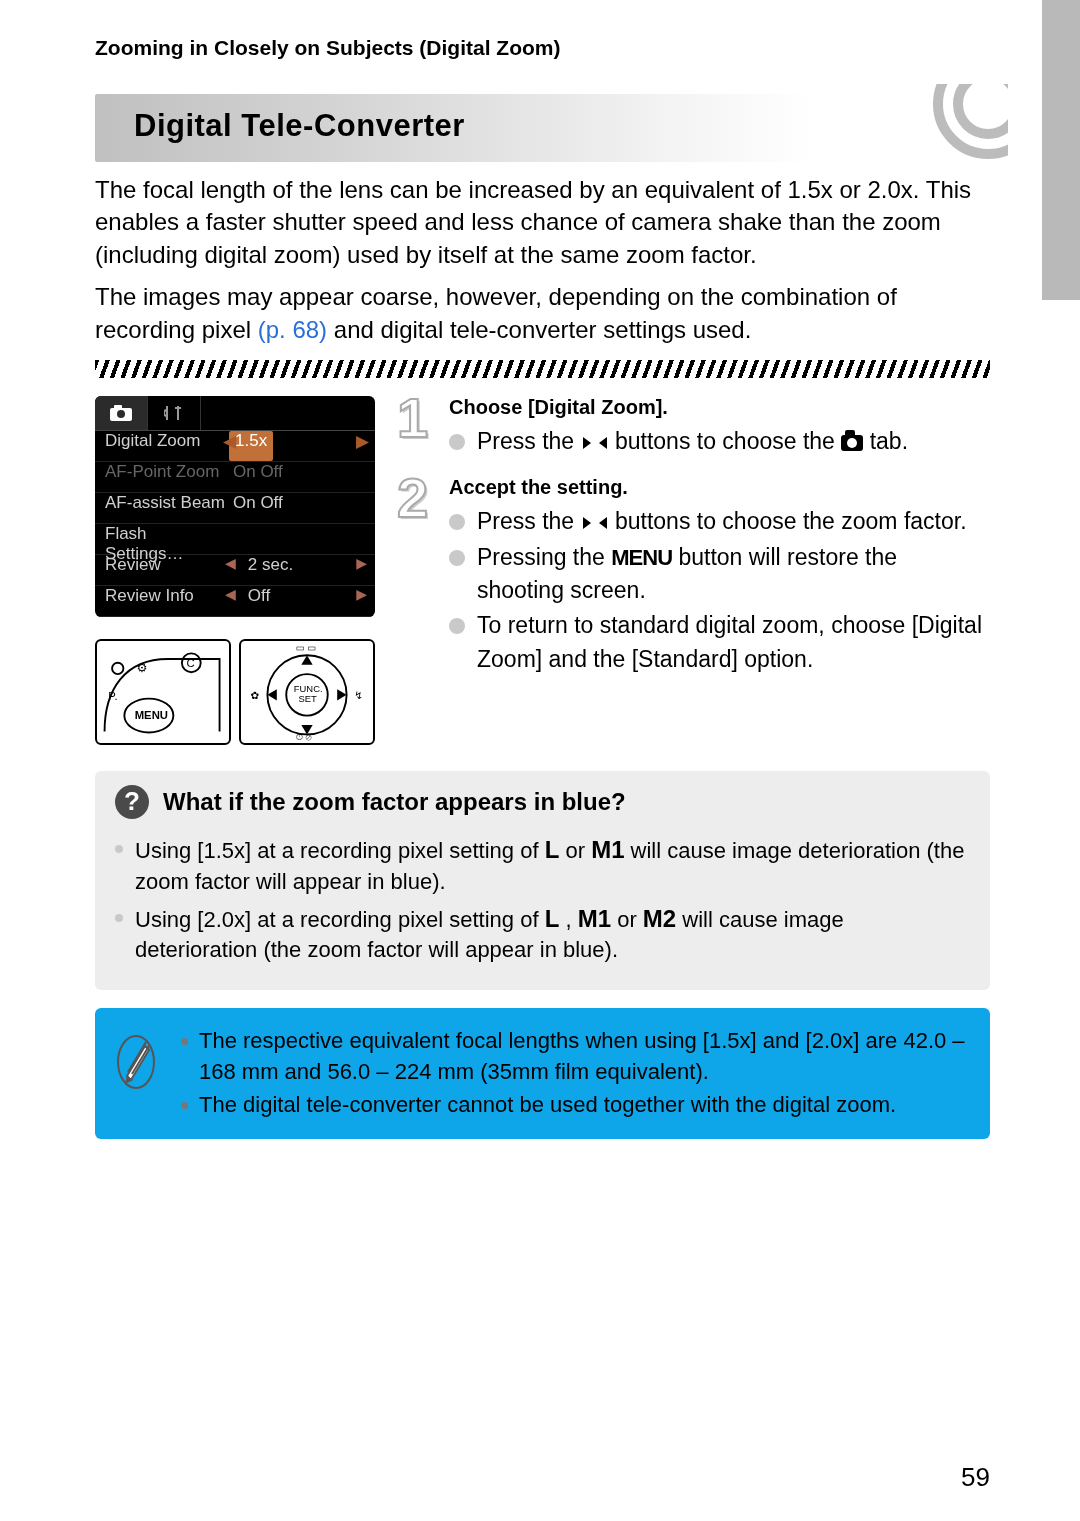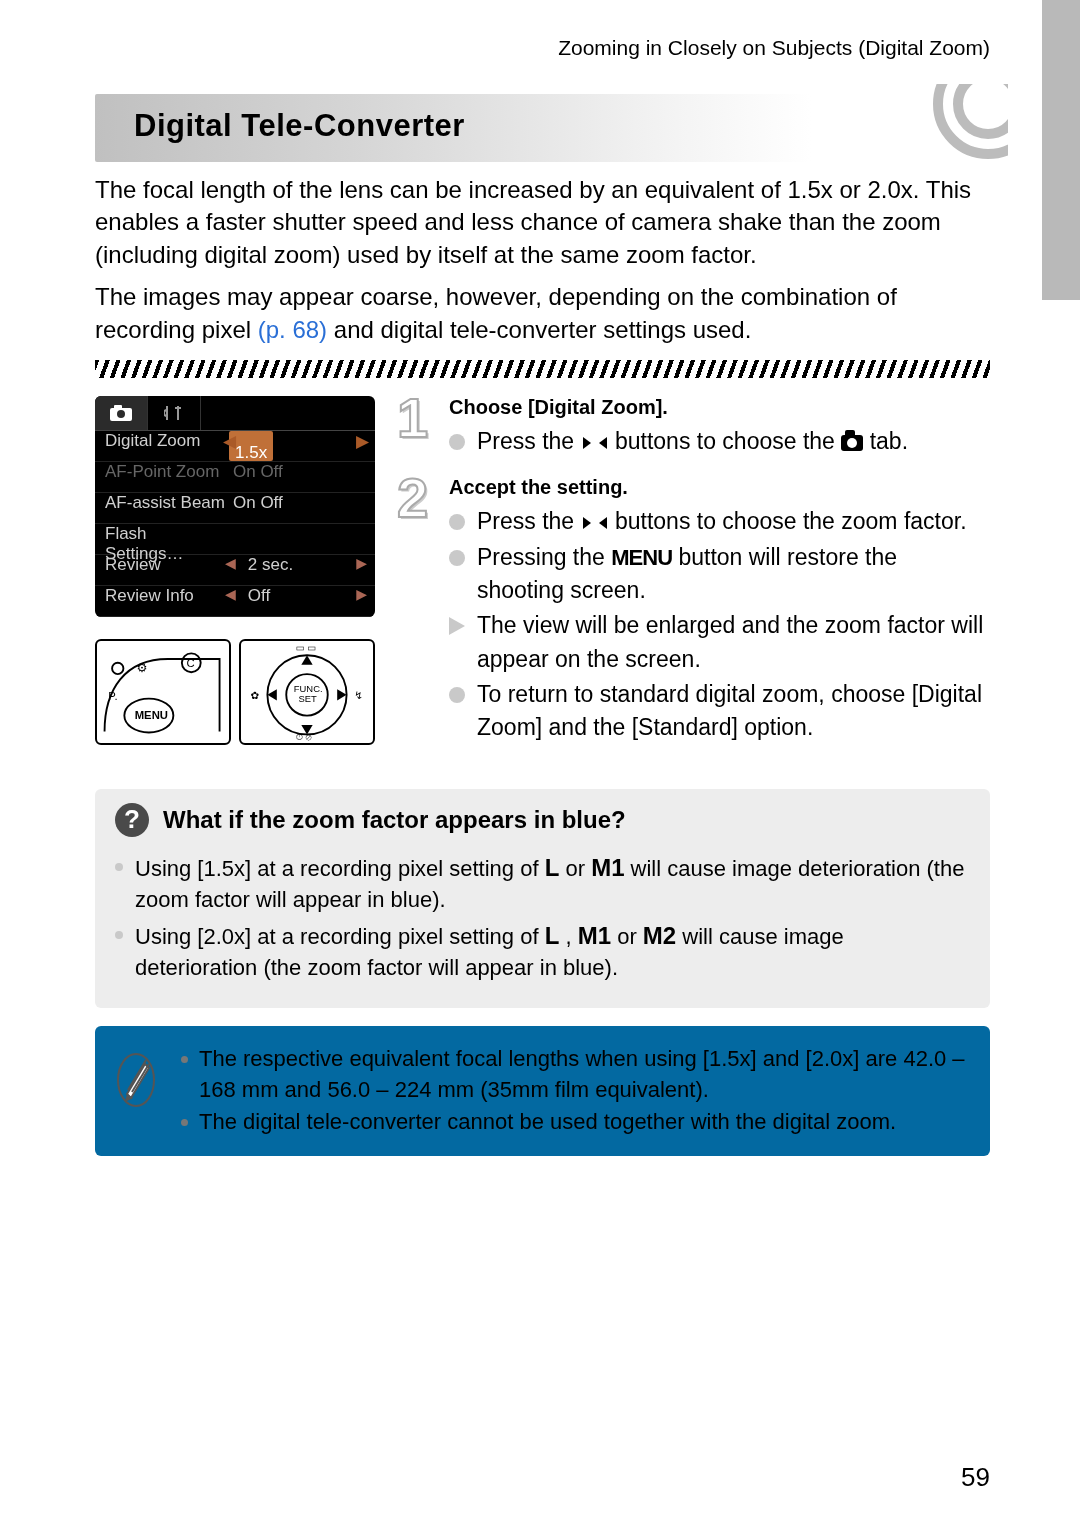--- a/index.html
+++ b/index.html
@@ -23,22 +23,22 @@
     right: 0;
     top: 0;
   }
   .right-tabs .tab {
     width: 38px;
     height: 300px;
     margin-bottom: 6px;
   }
   .right-tabs .tab.gray { background: #b9b9b9; }
   .header {
-    text-align: right;
-    font-weight: normal;
+    text-align: left;
+    font-weight: bold;
     font-size: 21px;
     margin: 6px 0 34px 0;
   }
   .section-title-bar {
     position: relative;
     height: 68px;
     margin-bottom: 12px;
   }
   .section-title-bar .bg {
     position: absolute;
@@ -116,21 +116,21 @@
     padding: 0 10px;
     border-bottom: 1px solid #222;
     position: relative;
   }
   .menu-mock .row .label { flex: 0 0 120px; }
   .menu-mock .row .value { flex: 1; text-align: left; padding-left: 8px;}
   .menu-mock .row.selected .value {
     background: #c07038;
     color: #fff;
     border-radius: 2px;
-    padding: 12px 6px;
+    padding: 0 6px;
     display: inline-block;
     flex: 0 0 auto;
     margin-left: 4px;
   }
   .menu-mock .row.selected .arrow-l { position:absolute; left:128px; color:#aa5a28; }
   .menu-mock .row.selected .arrow-r { position:absolute; right:6px; color:#aa5a28; }
   .menu-mock .row.dim { color: #666; }
   .menu-mock .row .caret-l { color:#a65; margin-right:4px; font-size:14px;}
   .menu-mock .row .caret-r { position:absolute; right:8px; color:#a65; font-size:14px;}
 
@@ -277,21 +277,21 @@
     background: #c9c9c9;
     border-radius: 50%;
   }
   .glyph-L { font-family: Arial; font-weight:900; font-size:24px; }
   .glyph-M1, .glyph-M2 { font-family: Arial; font-weight:900; font-size:24px; }
 
   
   .notebox {
     display: flex;
     gap: 24px;
-    background: #0369a1;
+    background: #0ea5e9;
     border-radius: 6px;
     margin-top: 18px;
     padding: 16px 20px;
     align-items: flex-start;
   }
   .notebox .pencil {
     width: 42px;
     flex: 0 0 42px;
     padding-top: 8px;
   }
@@ -463,21 +463,20 @@
           <div class="num">2</div>
           <h3>Accept the setting.</h3>
           <ul>
             <li class="">Press the <span class="inline-icon">
                 <svg width="28" height="18" viewBox="0 0 28 18">
                   <polygon points="10,9 2,3 2,15" fill="#000"></polygon>
                   <polygon points="18,9 26,3 26,15" fill="#000"></polygon>
                 </svg>
               </span> buttons to choose the zoom factor.</li>
             <li class="">Pressing the <span class="glyph-menu">MENU</span> button will restore the shooting screen.</li>
-            <li class="result">The view will be enlarged and the zoom factor will appear on the screen.</li>
             <li class="">To return to standard digital zoom, choose [Digital Zoom] and the [Standard] option.</li>
           </ul>
         </div>
       </div>
   </div>
 
   <div class="qbox">
     <div class="qhead">
       <div class="qmark">?</div>
       <span>What if the zoom factor appears in blue?</span>

